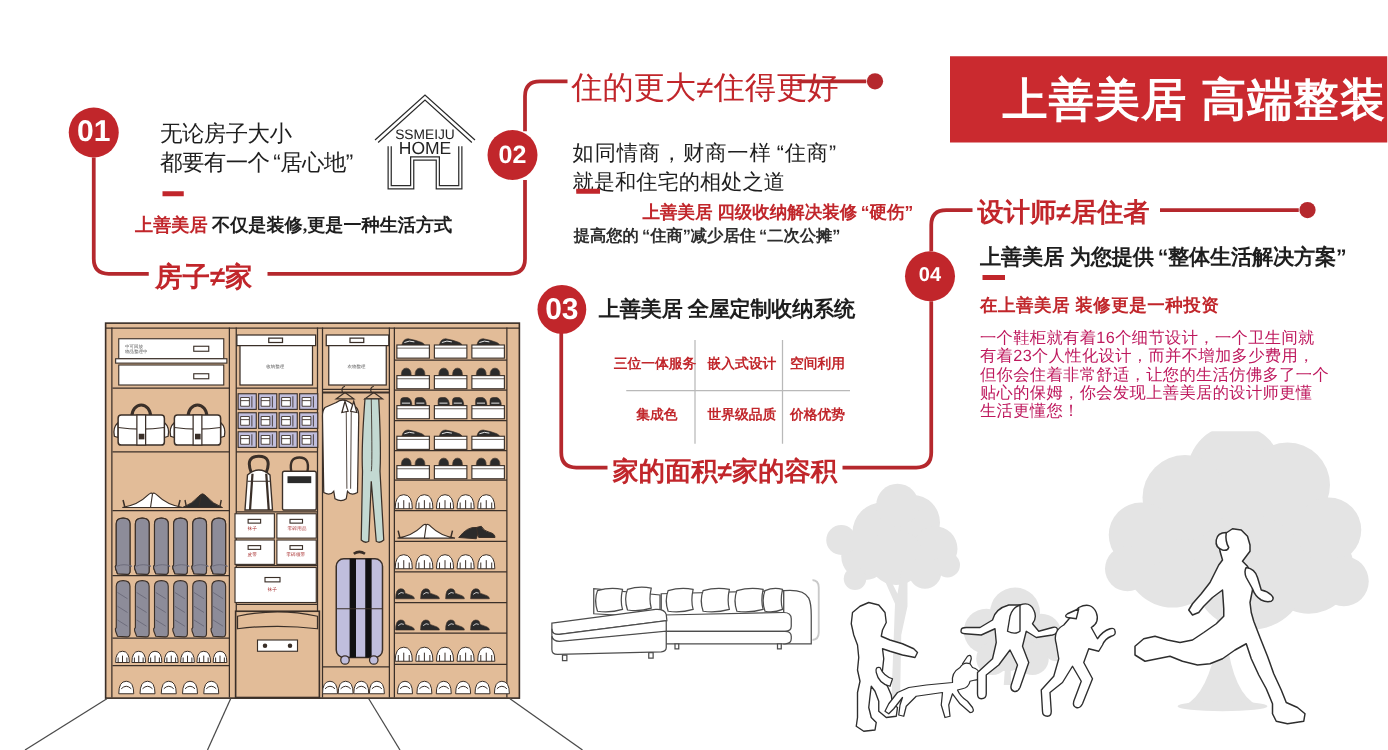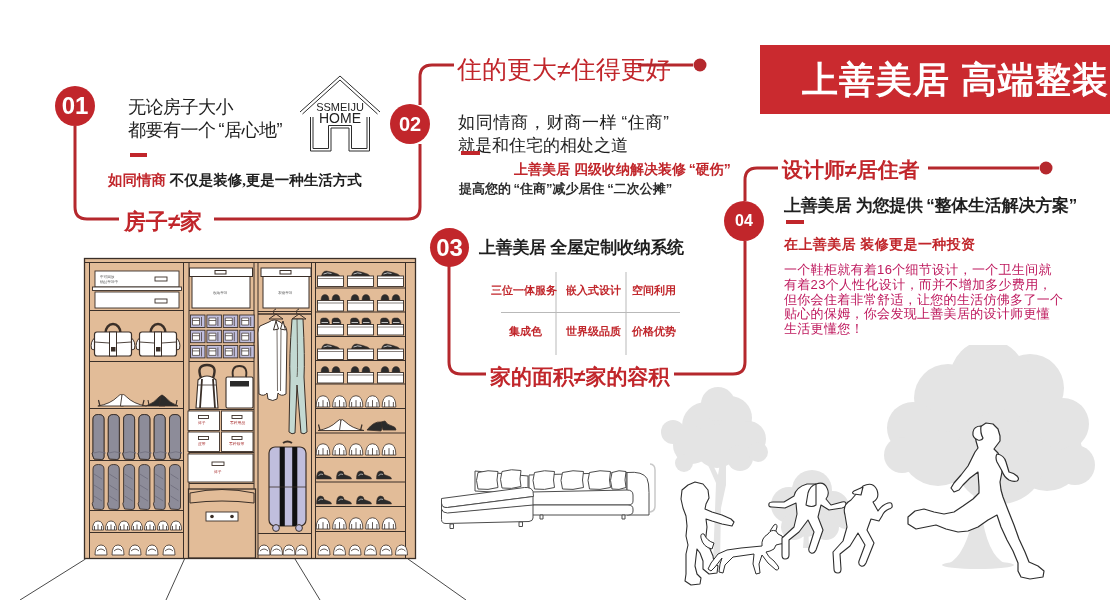--- a/index.html
+++ b/index.html
@@ -37,21 +37,21 @@
 <div class="abs" style="left:760px;top:45px;width:350px;height:69px;background:#ca2a2f;z-index:2"></div>
 
 <div class="abs" style="left:802px;top:56px;font-size:36px;font-weight:bold;color:#fff;letter-spacing:1px;z-index:3">上善美居 高端整装</div>
 
 <div class="circle" style="left:55px;top:86px;width:40px;height:40px;line-height:40px;font-size:24px;">01</div>
 
 <div class="abs" style="left:128px;top:96px;font-size:18px;line-height:22.5px;color:#1e1e1e;letter-spacing:-0.5px;">无论房子大小<br>都要有一个 “居心地”</div>
 
 <div class="abs" style="left:130px;top:153px;width:17px;height:4px;background:#c1262b;"></div>
 
-<div class="abs" style="left:108px;top:171px;font-size:14.5px;font-weight:bold;font-family:'Liberation Serif',serif;color:#1e1e1e;"><span class="red">如同情商 </span>不仅是装修,更是一种生活方式</div>
+<div class="abs" style="left:108px;top:171px;font-size:14.5px;font-weight:bold;font-family:'Liberation Serif',serif;color:#1e1e1e;"><span class="red">上善美居 </span>不仅是装修,更是一种生活方式</div>
 
 <div class="abs red" style="left:124px;top:207px;font-size:22px;font-weight:bold;">房子≠家</div>
 
 <div class="circle" style="left:390px;top:104px;width:40px;height:40px;line-height:40px;font-size:20px;">02</div>
 
 <div class="abs red" style="left:457px;top:53px;font-size:25px;font-weight:normal;">住的更大≠住得更好</div>
 
 <div class="abs" style="left:458px;top:99px;font-size:17px;line-height:22.6px;color:#1e1e1e;margin-top:13px;"><span style="letter-spacing:0.7px">如同情商，财商一样 “住商”</span><br>就是和住宅的相处之道</div>
 
 <div class="abs" style="left:461px;top:151px;width:19px;height:4px;background:#c1262b;"></div>

